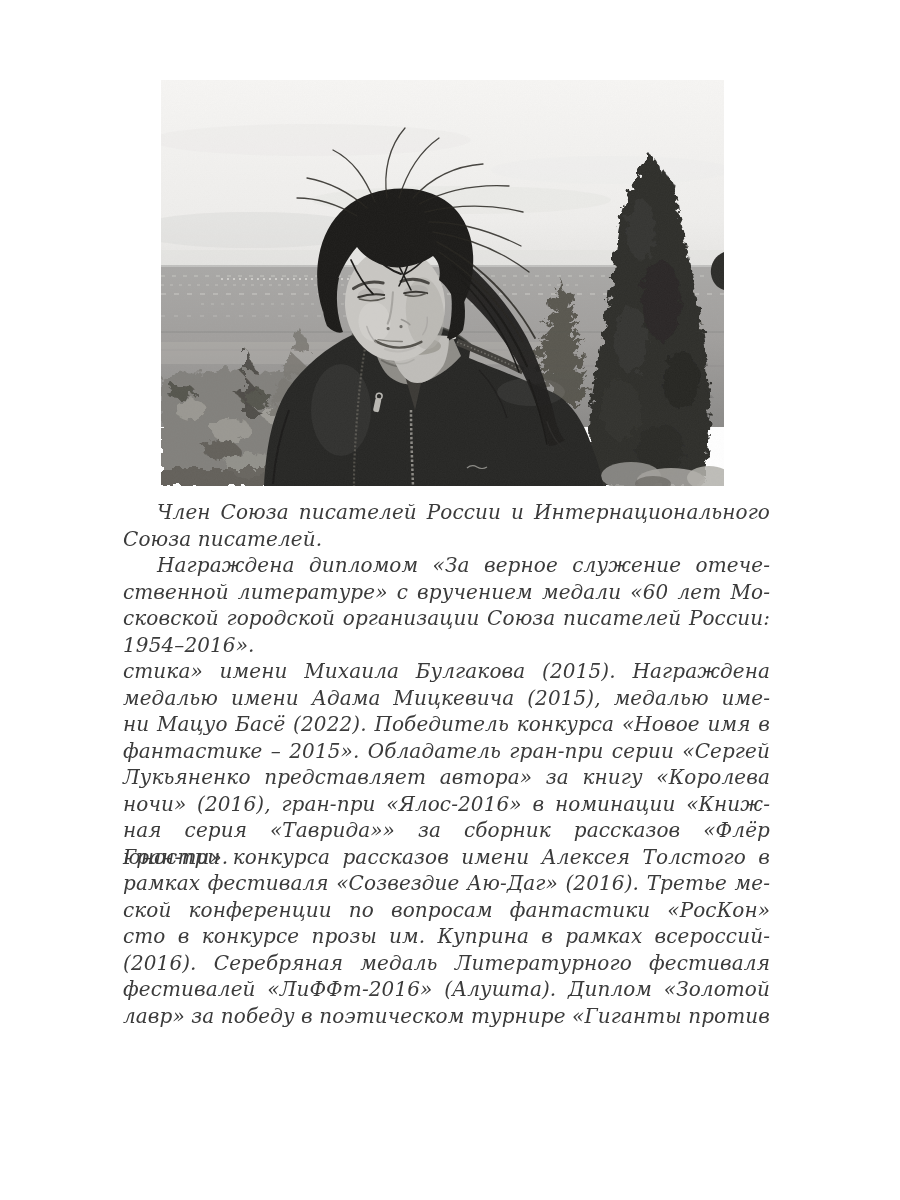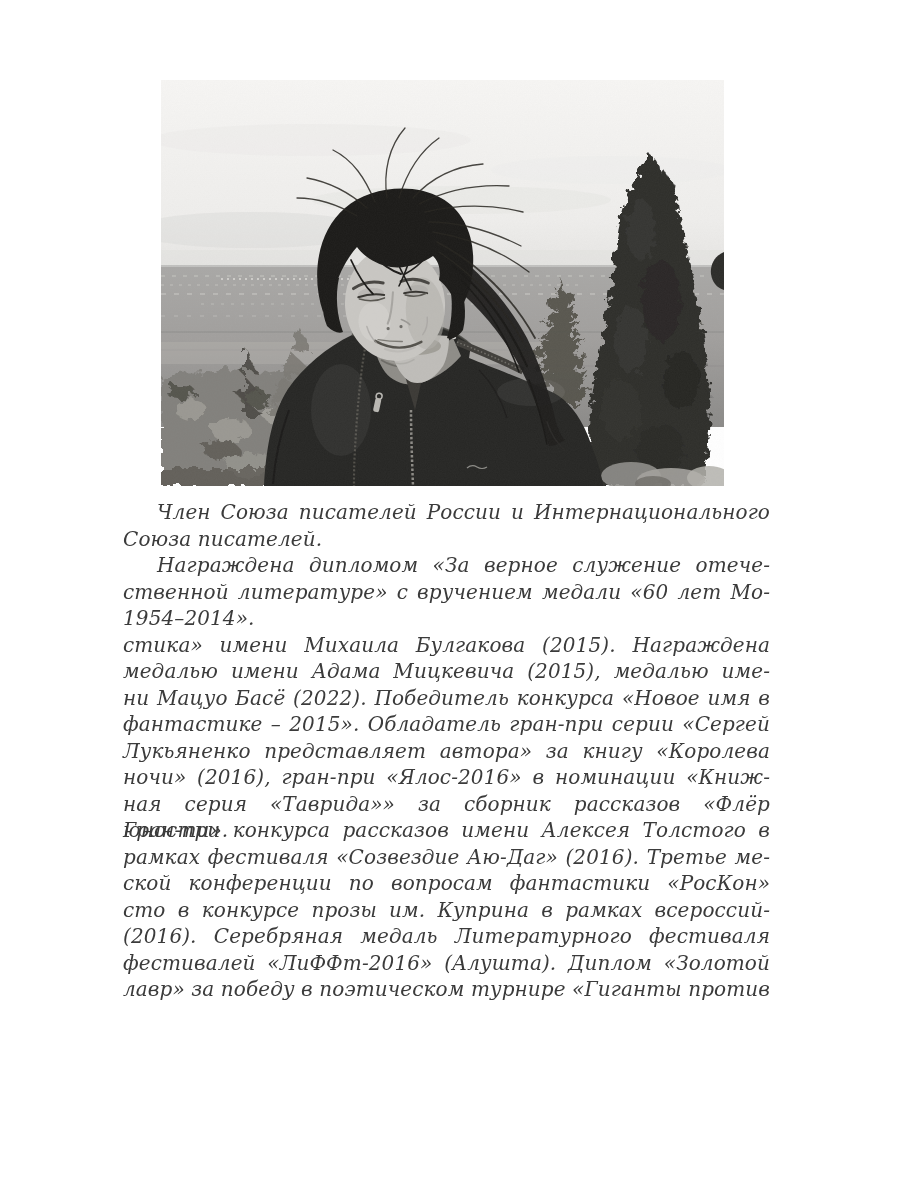--- a/index.html
+++ b/index.html
@@ -242,21 +242,22 @@
   </svg>
 
   <div class="text-block">
     <div>
       <div class="line j i">Член Союза писателей России и Интернационального</div>
       <div class="line e">Союза писателей.</div>
     </div>
     <div>
       <div class="line j i">Награждена дипломом «За верное служение отече-</div>
       <div class="line j">ственной литературе» с вручением медали «60 лет Мо-</div>
-      <div class="line e">1954–2014».</div>
+      <div class="line j">сковской городской организации Союза писателей России:</div>
+      <div class="line e">1954–2016».</div>
     </div>
     <div>
       <div class="line j">стика» имени Михаила Булгакова (2015). Награждена</div>
       <div class="line j">медалью имени Адама Мицкевича (2015), медалью име-</div>
       <div class="line j">ни Мацуо Басё (2022). Победитель конкурса «Новое имя в</div>
       <div class="line j">фантастике – 2015». Обладатель гран-при серии «Сергей</div>
       <div class="line j">Лукьяненко представляет автора» за книгу «Королева</div>
       <div class="line j">ночи» (2016), гран-при «Ялос-2016» в номинации «Книж-</div>
       <div class="line j">ная серия «Таврида»» за сборник рассказов «Флёр юности».</div>
       <div class="line j">Гран-при конкурса рассказов имени Алексея Толстого в</div>

